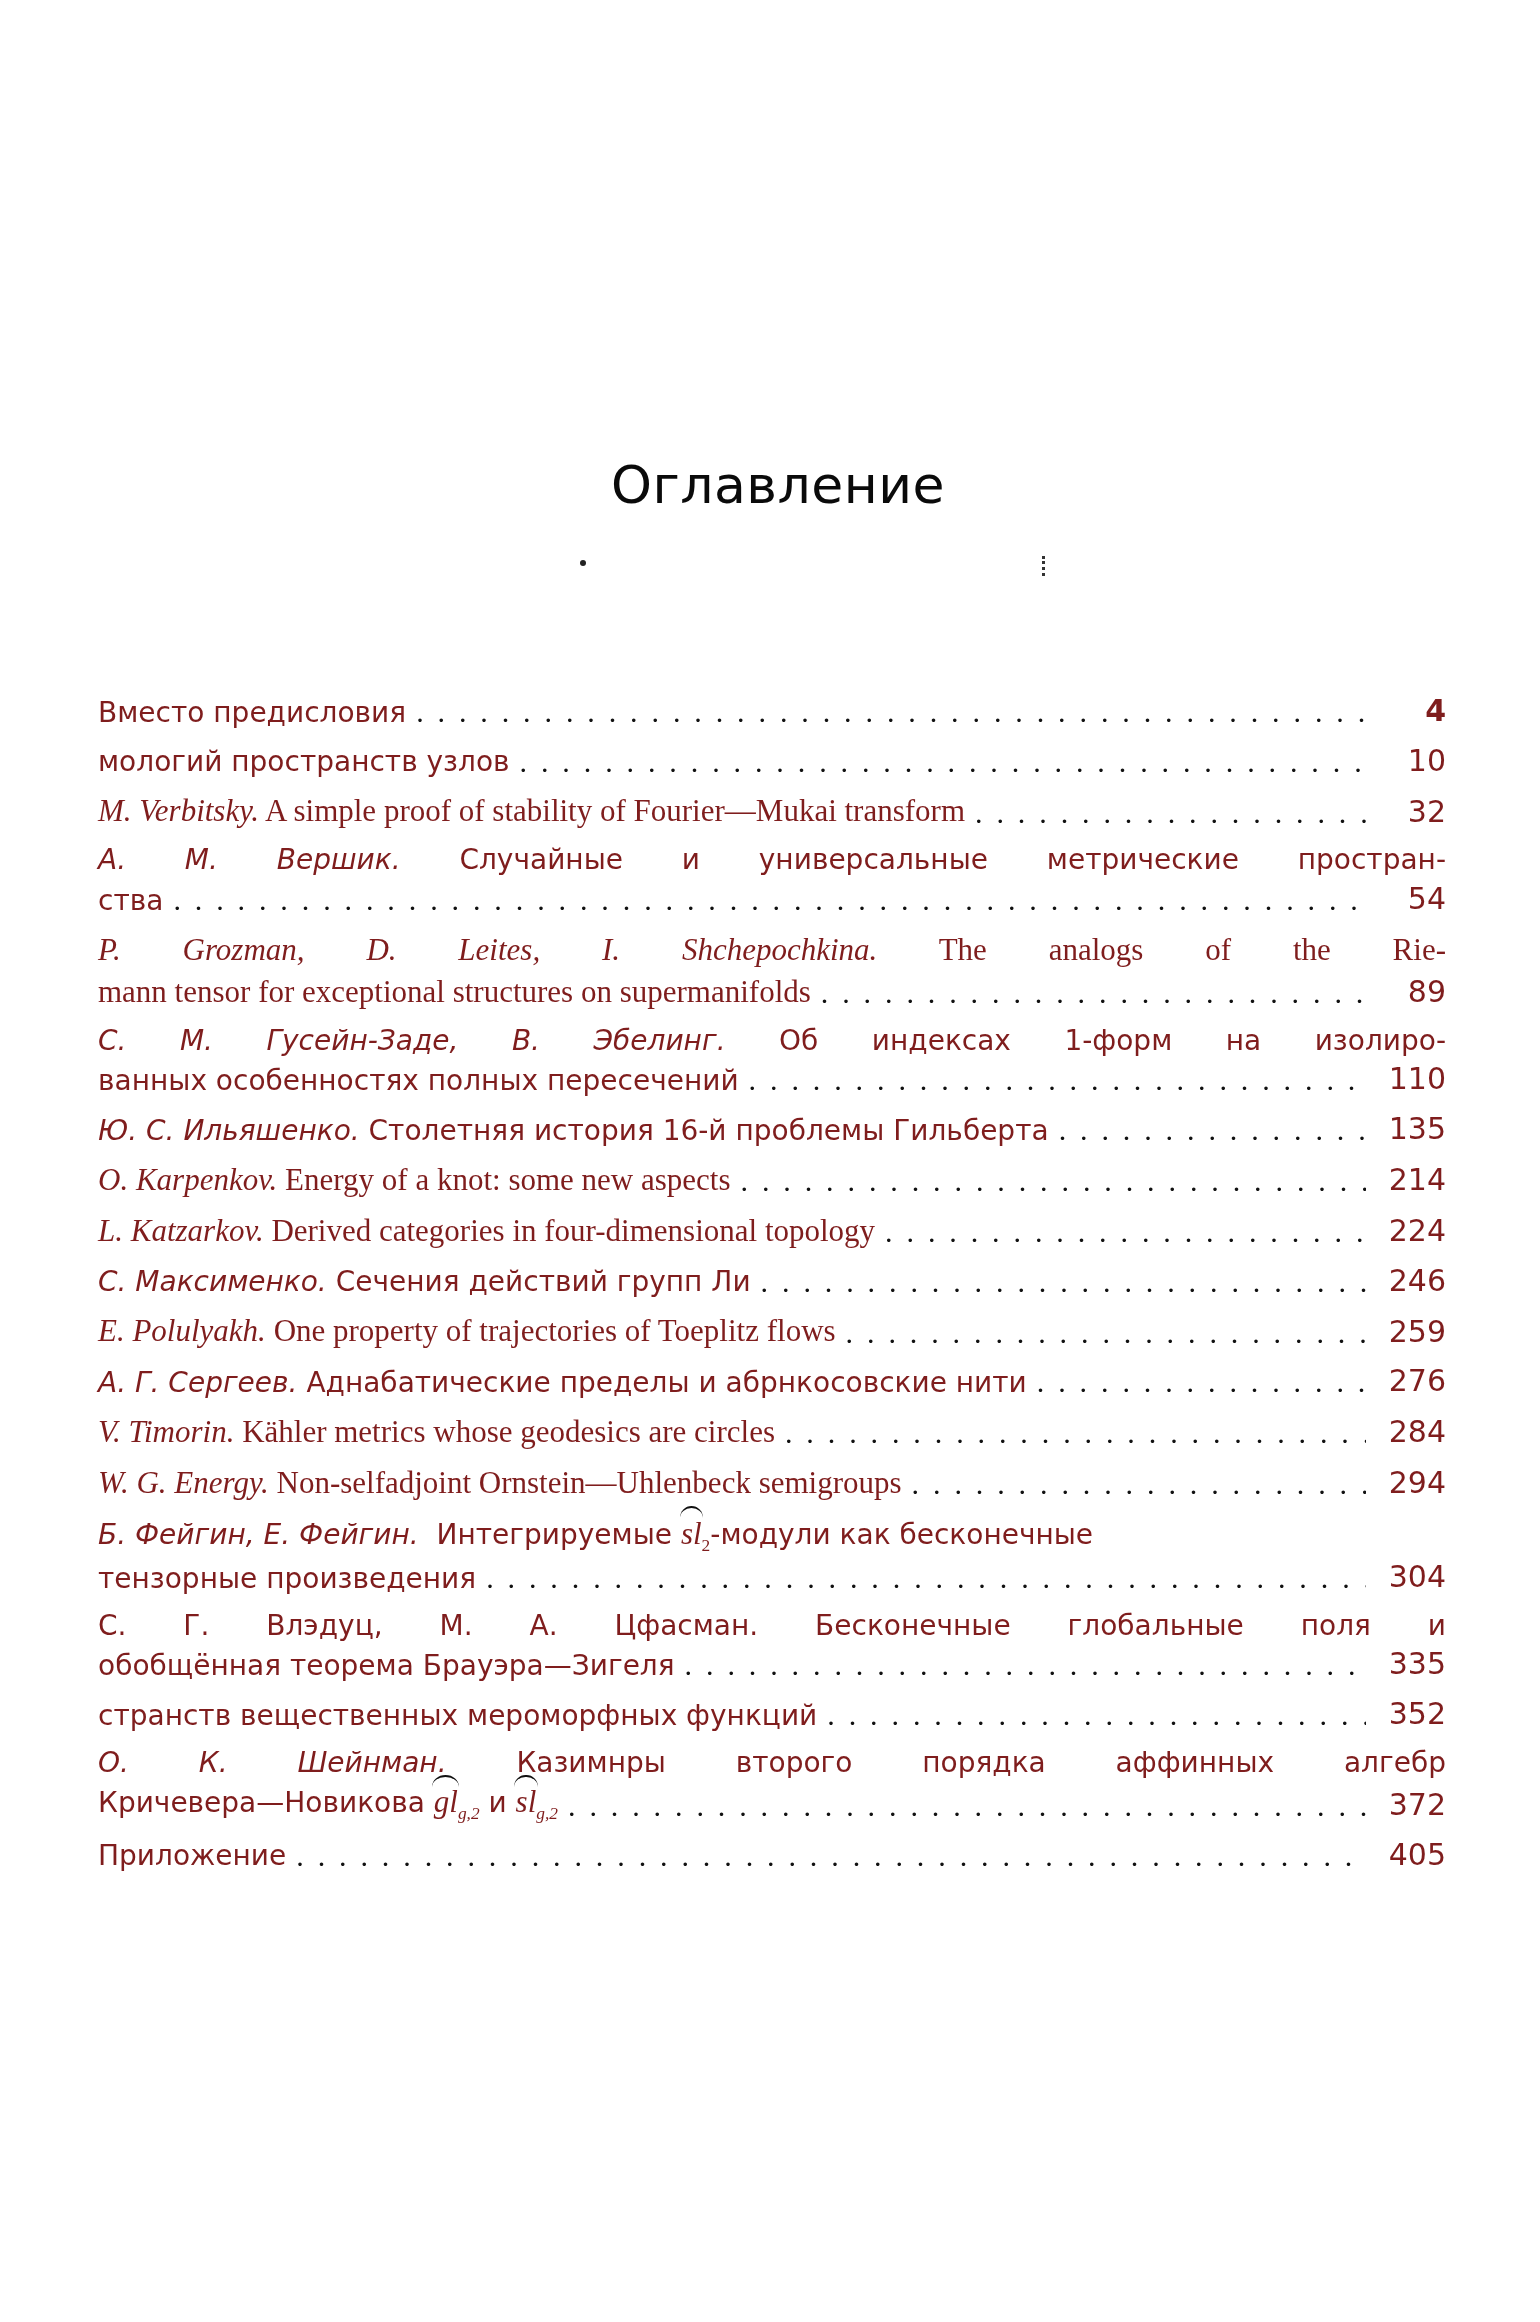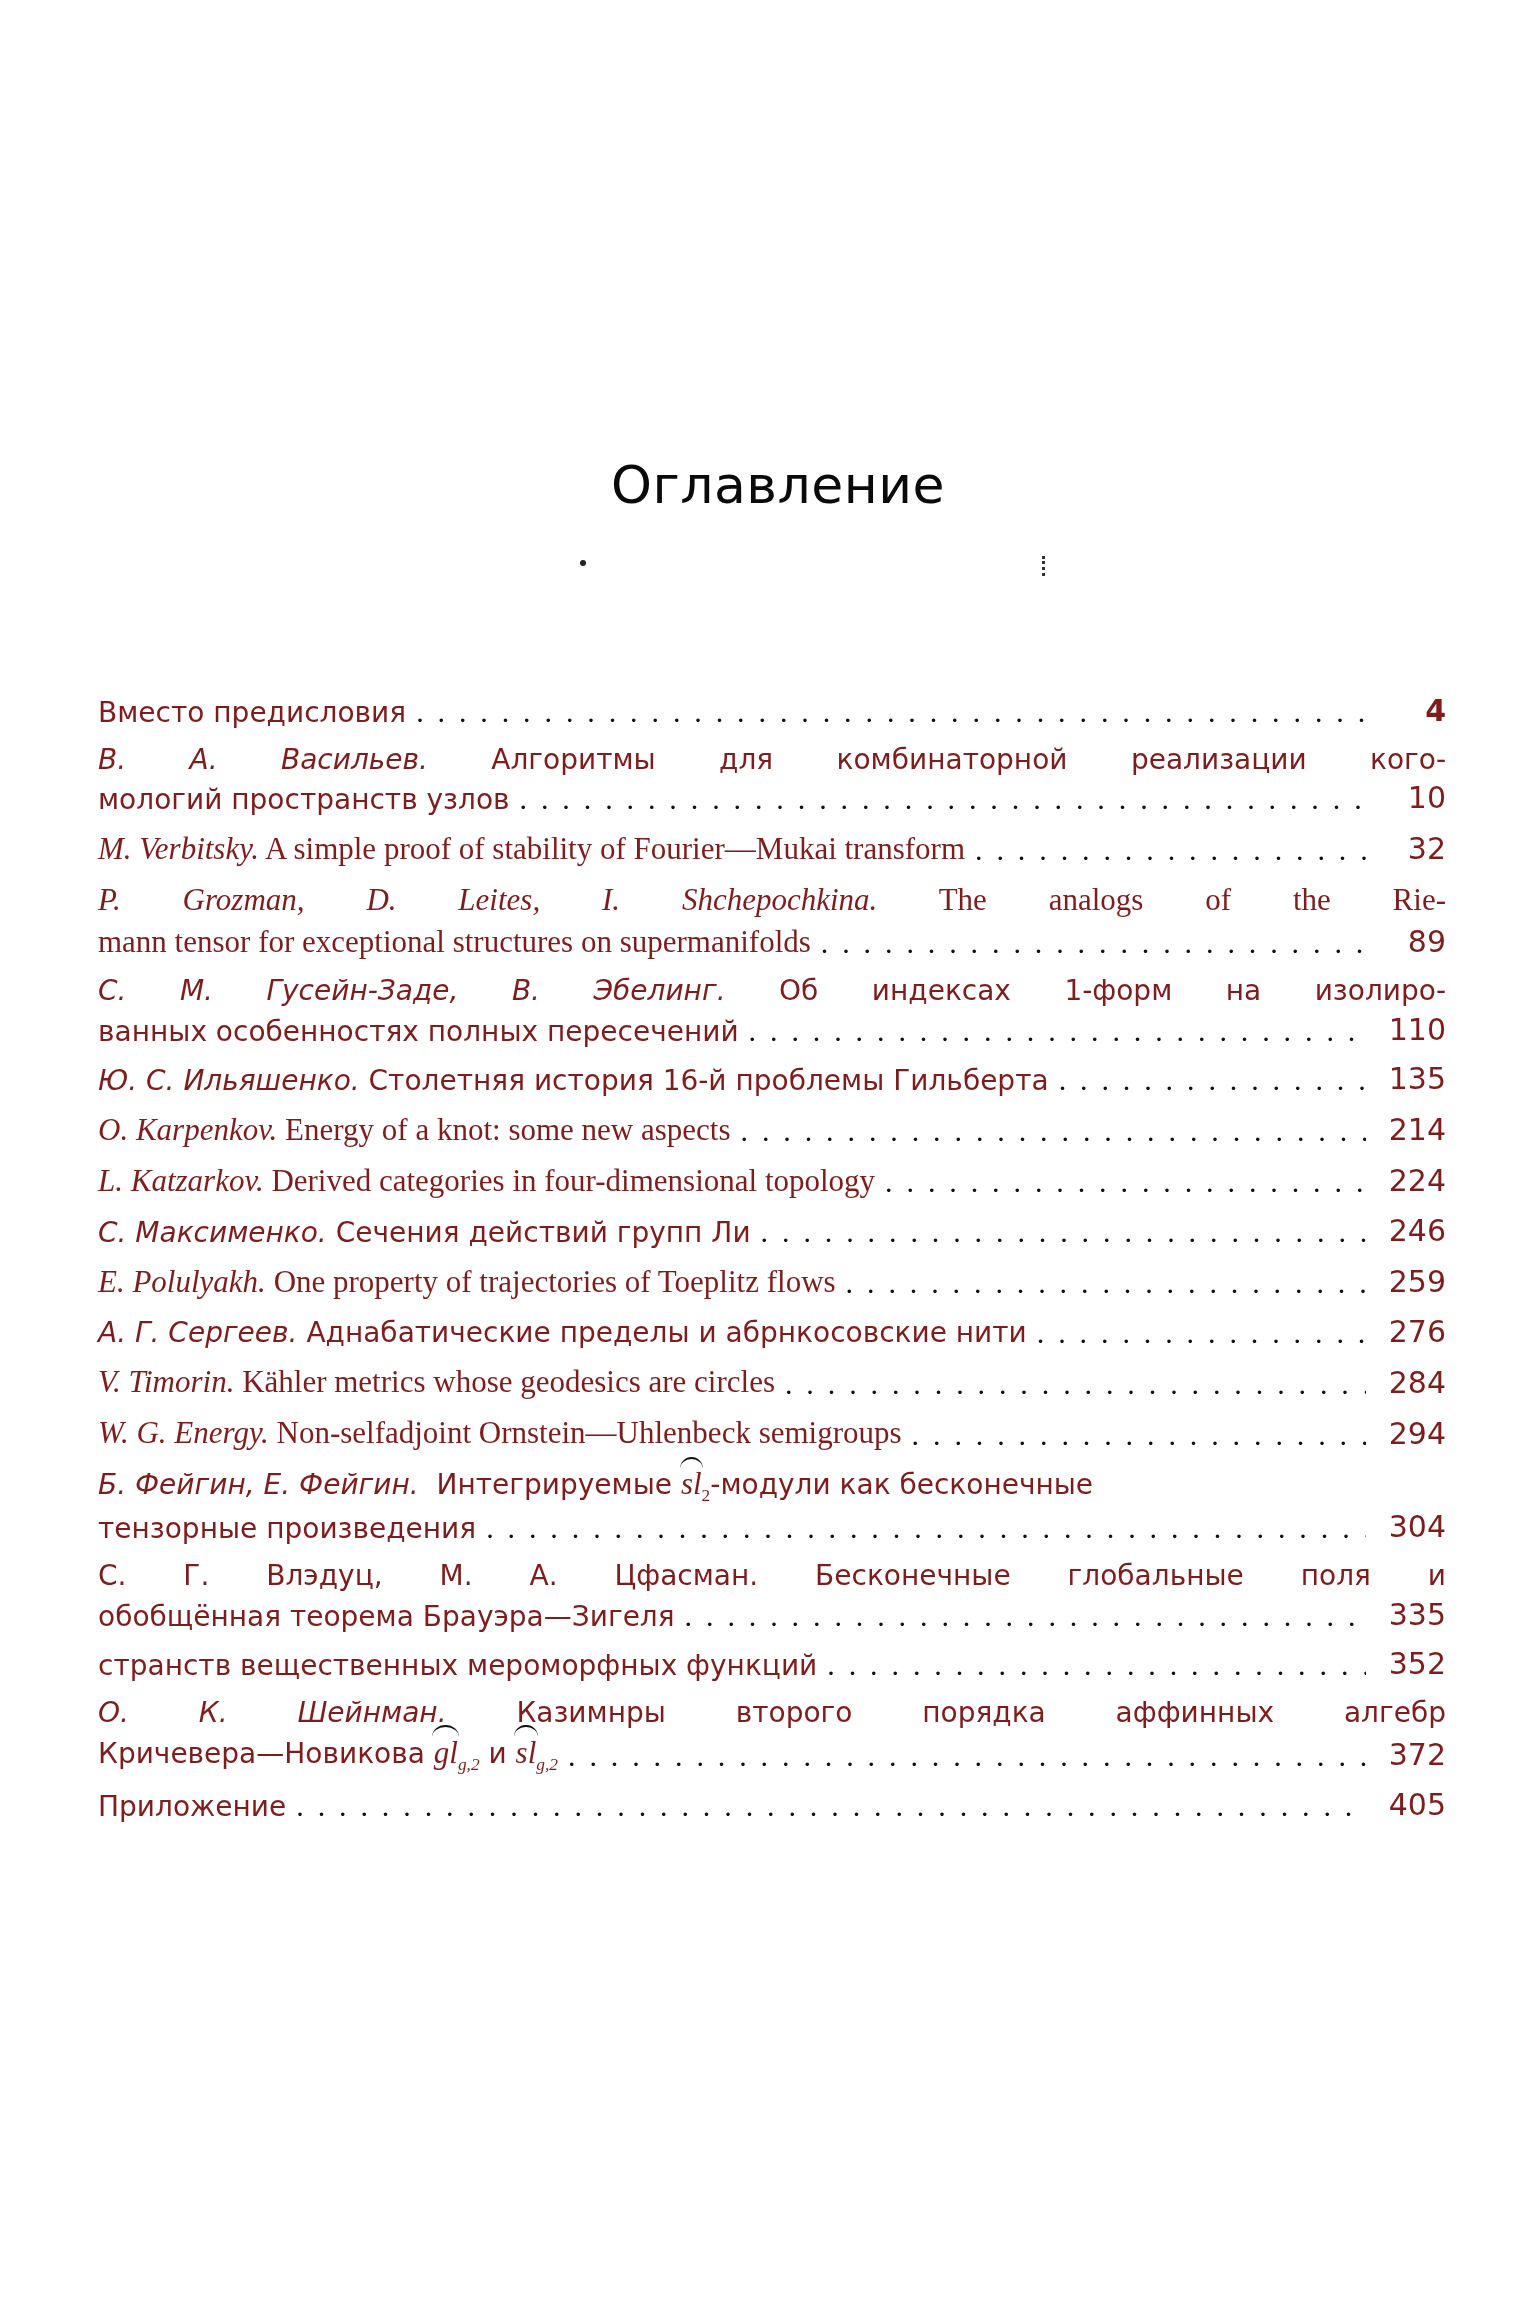--- a/index.html
+++ b/index.html
@@ -163,36 +163,43 @@
 
     <div class="entry">
       <div class="row">
         <span class="text cyr">Вместо предисловия</span>
         <span class="leader"></span>
         <span class="page-num bold">4</span>
       </div>
     </div>
 
     <div class="entry">
-      <div class="line1 cyr"><span class="author">В. А. Васильев.</span><span>  Алгоритмы для комбинаторной реализации кого-</span></div>
       <div class="row">
         <span class="text cyr">мологий пространств узлов</span>
         <span class="leader"></span>
         <span class="page-num">10</span>
       </div>
     </div>
 
     <div class="entry">
       <div class="row">
         <span class="text lat"><span class="author">M. Verbitsky.</span><span>  A simple proof of stability of Fourier—Mukai transform</span></span>
         <span class="leader" style="min-width:6px"></span>
         <span class="page-num">32</span>
       </div>
     </div>
 
+    <div class="entry">
+      <div class="line1 cyr"><span class="author">А. М. Вершик.</span><span>  Случайные и универсальные метрические простран-</span></div>
+      <div class="row">
+        <span class="text cyr">ства</span>
+        <span class="leader"></span>
+        <span class="page-num">54</span>
+      </div>
+    </div>
 
     <div class="entry">
       <div class="line1 lat"><span class="author">P. Grozman, D. Leites, I. Shchepochkina.</span><span>  The analogs of the Rie-</span></div>
       <div class="row">
         <span class="text lat">mann tensor for exceptional structures on supermanifolds</span>
         <span class="leader"></span>
         <span class="page-num">89</span>
       </div>
     </div>
 

